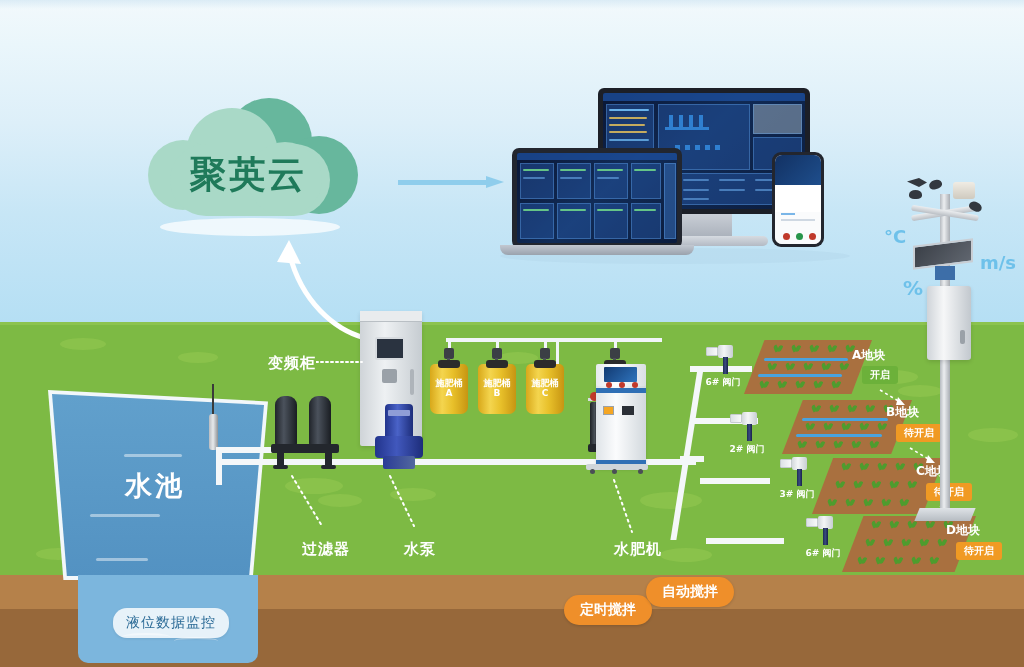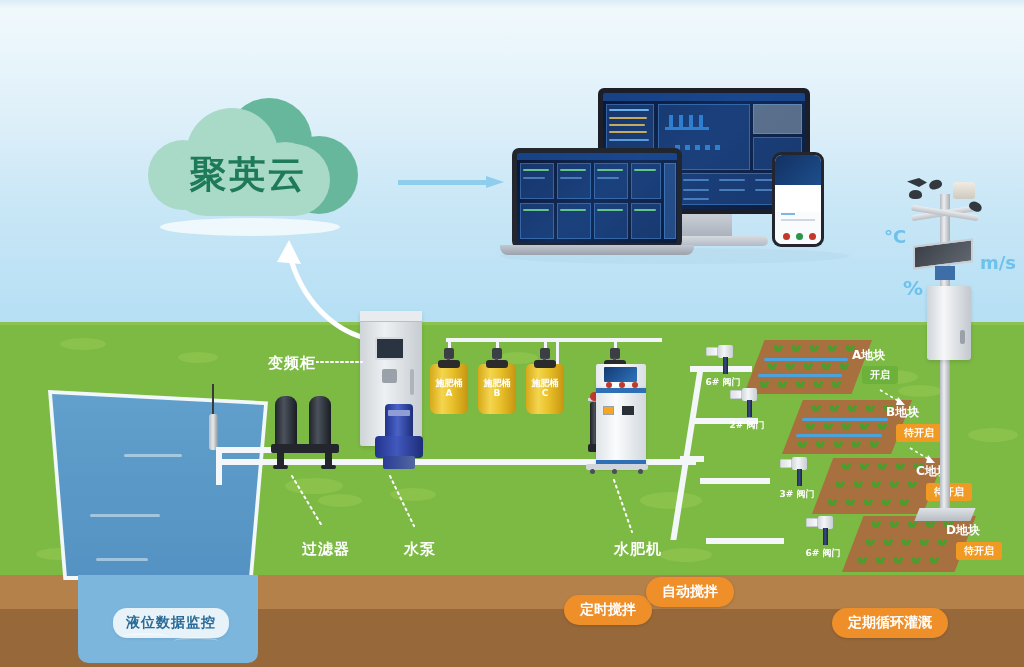--- a/index.html
+++ b/index.html
@@ -73,21 +73,21 @@
     clip-path:polygon(0% 0%,100% 6%,93% 100%,7% 100%);background:#f2f7fa;}
   .pool-in{position:absolute;left:52px;top:394px;width:212px;height:182px;
     clip-path:polygon(0% 0%,100% 6%,93% 100%,7% 100%);
     background:linear-gradient(180deg,#61a0cc,#5392c2);}
   .pool-label{position:absolute;left:95px;top:468px;width:120px;text-align:center;
     color:#fff;font-size:27px;font-weight:bold;letter-spacing:3px;}
   .pool-line{position:absolute;height:3px;background:rgba(255,255,255,.45);border-radius:2px;}
   .pool-under{position:absolute;left:78px;top:575px;width:180px;height:88px;
     background:#7cb6dd;border-radius:0 0 10px 10px;}
   .lvl-badge{position:absolute;left:113px;top:608px;padding:6px 13px;border-radius:14px;
-    background:rgba(255,255,255,.82);color:#2a6a96;font-size:14px;font-weight:bold;letter-spacing:1px;
+    background:rgba(255,255,255,.82);color:#2a6a96;font-size:14px;font-weight:normal;letter-spacing:1px;
     box-shadow:0 1px 3px rgba(0,0,0,.08);}
   .wave{position:absolute;border-top:2px solid rgba(255,255,255,.45);border-radius:50%;height:8px;}
   .sensor{position:absolute;left:209px;top:384px;width:8px;height:66px;}
   .sensor .rod{position:absolute;left:3px;top:0;width:2px;height:34px;background:#3a3a3a;}
   .sensor .body{position:absolute;left:0;top:30px;width:9px;height:36px;border-radius:3px;
     background:linear-gradient(90deg,#b9bcc0,#e7e9eb 45%,#8f9397);}
   .pipe{position:absolute;background:#f4f7f9;}
 
   
   .cab{position:absolute;left:360px;top:311px;width:62px;height:135px;
@@ -330,20 +330,21 @@
       <div class="scr-bar" style="left:21px;top:78px;width:7px;height:7px;border-radius:50%;background:#27954a;"></div>
       <div class="scr-bar" style="left:34px;top:78px;width:7px;height:7px;border-radius:50%;background:#c0392b;"></div>
     </div>
   </div>
 
   <div class="pool-rim"></div>
   <div class="pool-in"></div>
   <div class="pool-line" style="left:124px;top:454px;width:58px;"></div>
   <div class="pool-line" style="left:90px;top:514px;width:70px;"></div>
   <div class="pool-line" style="left:96px;top:558px;width:52px;"></div>
+  <div class="pool-label">水池</div>
   <div class="pool-under">
     <div class="wave" style="left:44px;top:58px;width:48px;"></div>
     <div class="wave" style="left:96px;top:62px;width:44px;"></div>
   </div>
   <div class="lvl-badge">液位数据监控</div>
   <div class="sensor">
     <div class="rod"></div>
       <div class="body"></div>
   </div>
 
@@ -562,21 +563,21 @@
     <line x1="2" y1="2" x2="22" y2="14" stroke="#ffffff" stroke-width="1.6" stroke-dasharray="3,3"></line>
     <path d="M20,9 L27,17 L18,17 Z" fill="#ffffff"></path>
   </svg>
 
   <div class="valve" style="left:706px;top:345px;">
     <div class="box"></div>
     <div class="ctl"></div>
       <div class="stem"></div>
     <div class="lbl">6# 阀门</div>
   </div>
-  <div class="valve" style="left:730px;top:388px;">
+  <div class="valve" style="left:730px;top:412px;">
     <div class="box"></div>
     <div class="ctl"></div>
       <div class="stem"></div>
     <div class="lbl">2# 阀门</div>
   </div>
   <div class="valve" style="left:780px;top:457px;">
     <div class="box"></div>
     <div class="ctl"></div>
       <div class="stem"></div>
     <div class="lbl">3# 阀门</div>
@@ -603,15 +604,14 @@
         <div class="vent"></div>
       </div>
     <div class="foot"></div>
   </div>
   <div class="ws-unit" style="left:884px;top:226px;font-size:18px;">°C</div>
   <div class="ws-unit" style="left:980px;top:252px;font-size:18px;">m/s</div>
   <div class="ws-unit" style="left:903px;top:276px;font-size:20px;">%</div>
 
   <div class="pill" style="left:564px;top:595px;">定时搅拌</div>
   <div class="pill" style="left:646px;top:577px;">自动搅拌</div>
-  <div class="pill" style="left:832px;top:608px;">定期循环灌溉</div>
 
 </div>
 
 </body></html>

